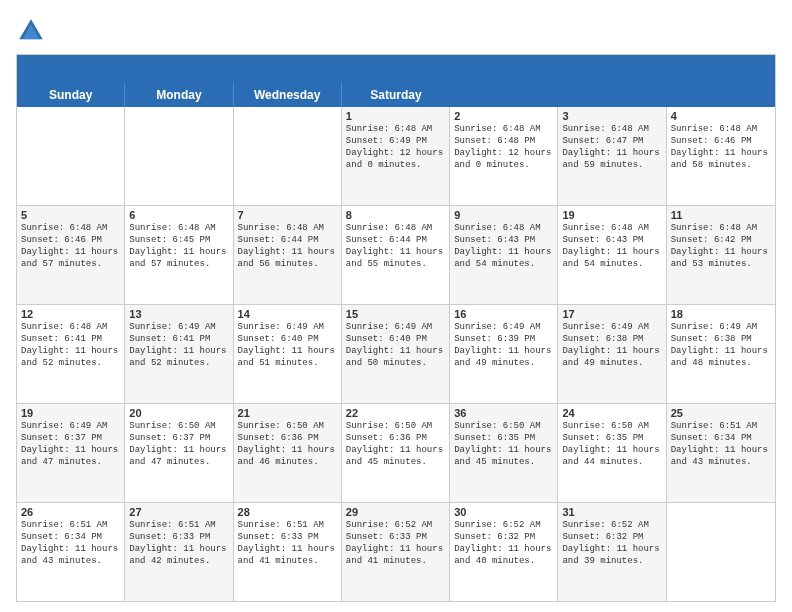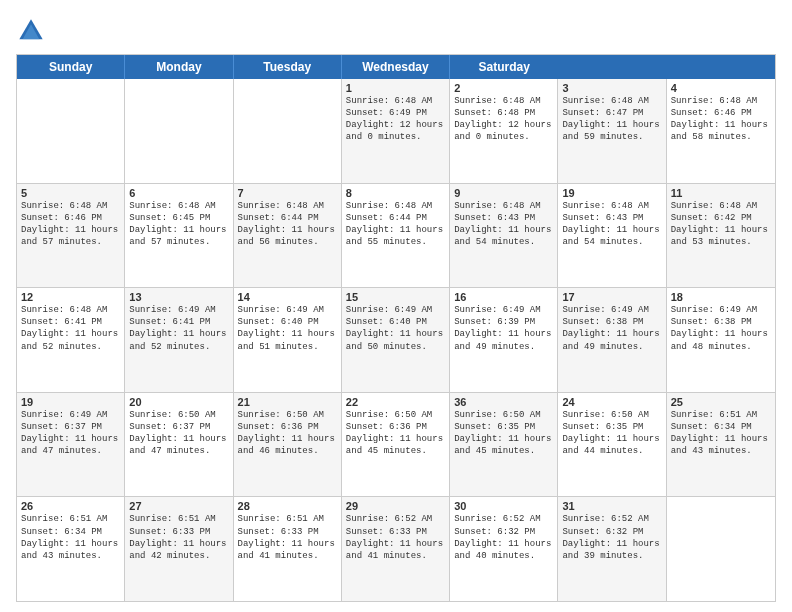--- a/index.html
+++ b/index.html
@@ -71,20 +71,21 @@
       grid-template-columns: repeat(7, 1fr);
       background: #2a6db5;
     }
     .cal-header-cell {
       color: #fff;
       font-size: 12px;
       font-weight: bold;
       padding: 5px 1px;
       text-align: center;
       border-right: 1px solid #4a8dd5;
+      margin-top: 28px;
     }
     .cal-header-cell:last-child { border-right: none; }
     .cal-body {
       flex: 1;
       display: flex;
       flex-direction: column;
     }
     .cal-row {
       display: grid;
       grid-template-columns: repeat(7, 1fr);
@@ -135,21 +136,20 @@
     <div class="title-block">
       <div class="title-month"></div>
       <div class="title-location"></div>
     </div>
   </div>
 
   <div class="calendar">
     <div class="cal-header">
     <div class="cal-header-cell">Sunday</div>
         <div class="cal-header-cell">Monday</div>
-        <div class="cal-header-cell">Tuesday</div>
         <div class="cal-header-cell">Wednesday</div>
         <div class="cal-header-cell">Saturday</div>
       </div>
     <div class="cal-body">
     <div class="cal-row">
           <div class="cal-cell empty"></div>
           <div class="cal-cell empty"></div>
           <div class="cal-cell empty"></div>
           <div class="cal-cell shaded">
             <span class="day-num">1</span>

